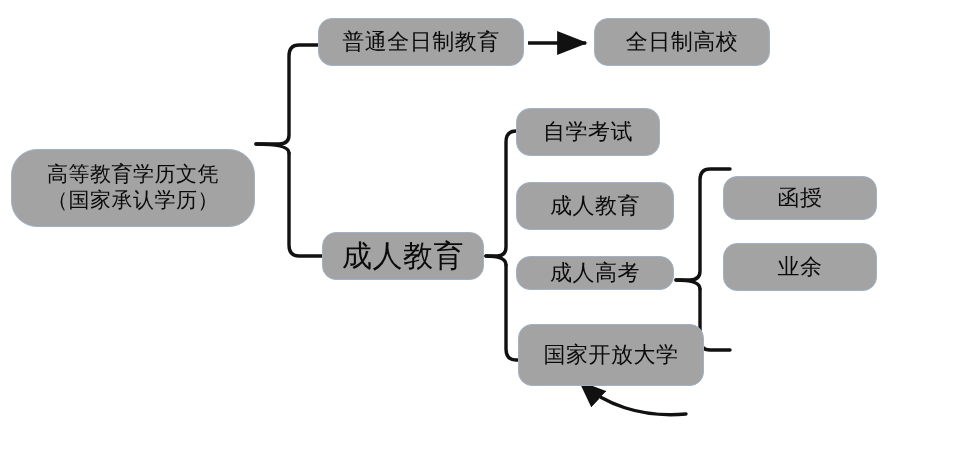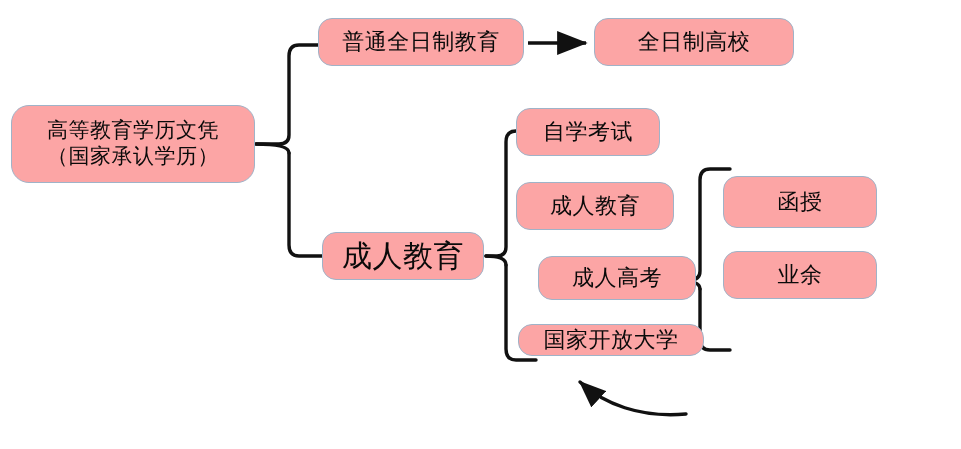--- a/index.html
+++ b/index.html
@@ -22,35 +22,36 @@
     position: absolute;
     left: 0;
     top: 0;
     width: 961px;
     height: 449px;
     pointer-events: none;
   }
   .node {
     position: absolute;
     box-sizing: border-box;
-    background: #fca5a5;
+    background: #a3a3a3;
     border: 1.6px solid #9fb3c8;
     border-radius: 14px;
     display: flex;
     align-items: center;
     justify-content: center;
     text-align: center;
     color: #0a0a0a;
     letter-spacing: 0.5px;
     line-height: 1.22;
     white-space: pre-line;
     z-index: 2;
   }
   .node.root {
-    border-radius: 18px;
+    border-radius: 26px;
+    margin-top: 44px;
   }
 </style>
 </head>
 <body>
 
 <div id="canvas">
 
   <svg id="edges" viewBox="0 0 961 449" xmlns="http://www.w3.org/2000/svg">
     <defs>
       <marker id="arrowhead" markerWidth="9" markerHeight="7" refX="8.5" refY="3.5" orient="auto" markerUnits="strokeWidth">
@@ -86,31 +87,31 @@
     <g>
       <path d="M 686 414 C 640 418, 604 404, 580 382" fill="none" stroke="#111111" stroke-width="3.4" stroke-linecap="round" marker-end="url(#arrowhead2)"></path>
     </g>
   </svg>
 
   <div class="node root" style="left:11px; top:105px; width:244px; height:78px; font-size:21px;">高等教育学历文凭
 （国家承认学历）</div>
 
   <div class="node" style="left:318px; top:18px; width:206px; height:48px; font-size:22px;">普通全日制教育</div>
 
-  <div class="node" style="left:594px; top:18px; width:200px; height:48px; font-size:22px;">全日制高校</div>
+  <div class="node" style="left:594px; top:18px; width:176px; height:48px; font-size:22px;">全日制高校</div>
 
   <div class="node" style="left:322px; top:232px; width:162px; height:48px; font-size:30px;">成人教育</div>
 
   <div class="node" style="left:516px; top:108px; width:144px; height:48px; font-size:22px;">自学考试</div>
 
   <div class="node" style="left:516px; top:182px; width:158px; height:48px; font-size:22px;">成人教育</div>
 
-  <div class="node" style="left:538px; top:256px; width:158px; height:44px; font-size:22px;text-align:center;">成人高考</div>
+  <div class="node" style="left:516px; top:256px; width:158px; height:34px; font-size:22px;text-align:center;">成人高考</div>
 
-  <div class="node" style="left:518px; top:324px; width:186px; height:32px; font-size:22px;">国家开放大学</div>
+  <div class="node" style="left:518px; top:324px; width:186px; height:62px; font-size:22px;">国家开放大学</div>
 
-  <div class="node" style="left:723px; top:176px; width:154px; height:52px; font-size:22px;">函授</div>
+  <div class="node" style="left:723px; top:176px; width:154px; height:44px; font-size:22px;">函授</div>
 
-  <div class="node" style="left:723px; top:243px; width:154px; height:48px; font-size:22px;margin-top:8px;">业余</div>
+  <div class="node" style="left:723px; top:243px; width:154px; height:48px; font-size:22px;">业余</div>
 
 
 
 </div>
 
 </body></html>

